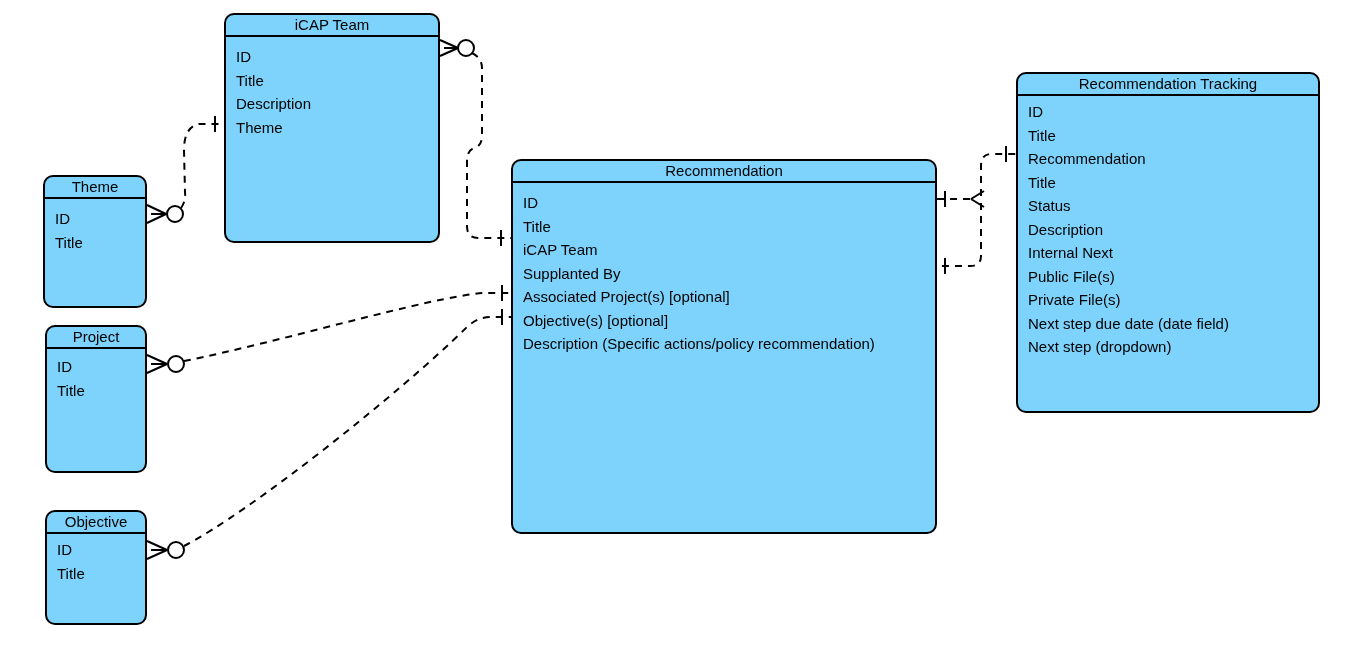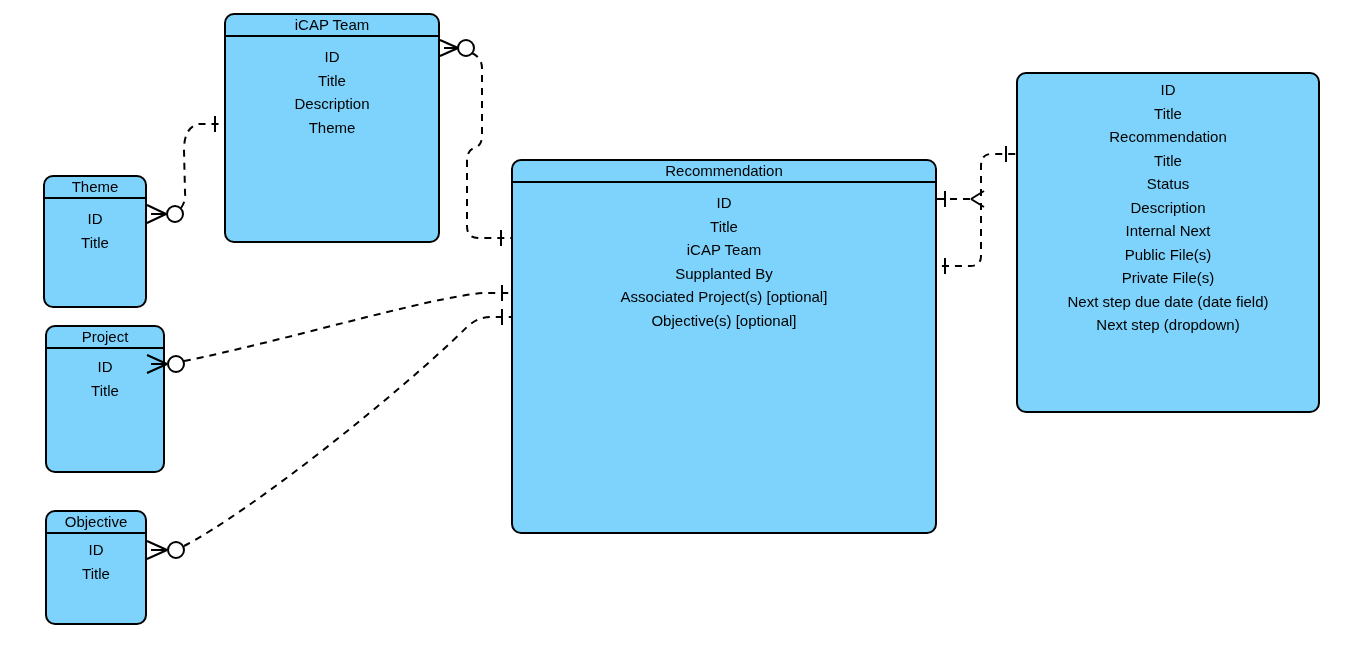--- a/index.html
+++ b/index.html
@@ -10,40 +10,40 @@
   }
   .entity {
     position:absolute; box-sizing:border-box;
     background:#7dd3fc; border:2px solid #000; border-radius:10px;
   }
   .ehead {
     height:20px; line-height:20px; border-bottom:2px solid #000;
     text-align:center; font-size:15px; white-space:nowrap; overflow:hidden;
   }
   .efields { padding:8px 10px 0 10px; font-size:15px; }
-  .frow { height:23.5px; line-height:23.5px; white-space:nowrap;text-align:center; }
+  .frow { height:23.5px; line-height:23.5px; white-space:nowrap; }
   svg.wires { position:absolute; left:0; top:0; pointer-events:none; }
   .dash { fill:none; stroke:#000; stroke-width:2; stroke-dasharray:7 6; }
   .solid { fill:none; stroke:#000; stroke-width:2; }
   .circ { fill:#ffffff; stroke:#000; stroke-width:2; }
 </style>
 </head>
 <body>
 
 <div class="canvas">
 
   <div class="entity" style="left:43px; top:175px; width:104px; height:133px;">
     <div class="ehead">Theme</div>
     <div class="efields">
       <div class="frow">ID</div>
       <div class="frow">Title</div>
     </div>
   </div>
 
-  <div class="entity" style="left:45px; top:325px; width:120px; height:148px;">
+  <div class="entity" style="left:45px; top:325px; width:102px; height:148px;">
     <div class="ehead">Project</div>
     <div class="efields" style="padding-top:6px;">
       <div class="frow">ID</div>
       <div class="frow">Title</div>
     </div>
   </div>
 
   <div class="entity" style="left:45px; top:510px; width:102px; height:115px;">
     <div class="ehead">Objective</div>
     <div class="efields" style="padding-top:4px;">
@@ -64,24 +64,26 @@
 
   <div class="entity" style="left:511px; top:159px; width:426px; height:375px;">
     <div class="ehead">Recommendation</div>
     <div class="efields">
       <div class="frow">ID</div>
       <div class="frow">Title</div>
       <div class="frow">iCAP Team</div>
       <div class="frow">Supplanted By</div>
       <div class="frow">Associated Project(s) [optional]</div>
       <div class="frow">Objective(s) [optional]</div>
+      <div class="frow">Description (Specific actions/policy recommendation)</div>
     </div>
   </div>
 
   <div class="entity" style="left:1016px; top:72px; width:304px; height:341px;">
+    <div class="ehead">Recommendation Tracking</div>
     <div class="efields" style="padding-top:4px;">
       <div class="frow">ID</div>
       <div class="frow">Title</div>
       <div class="frow">Recommendation</div>
       <div class="frow">Title</div>
       <div class="frow">Status</div>
       <div class="frow">Description</div>
       <div class="frow">Internal Next</div>
       <div class="frow">Public File(s)</div>
       <div class="frow">Private File(s)</div>

